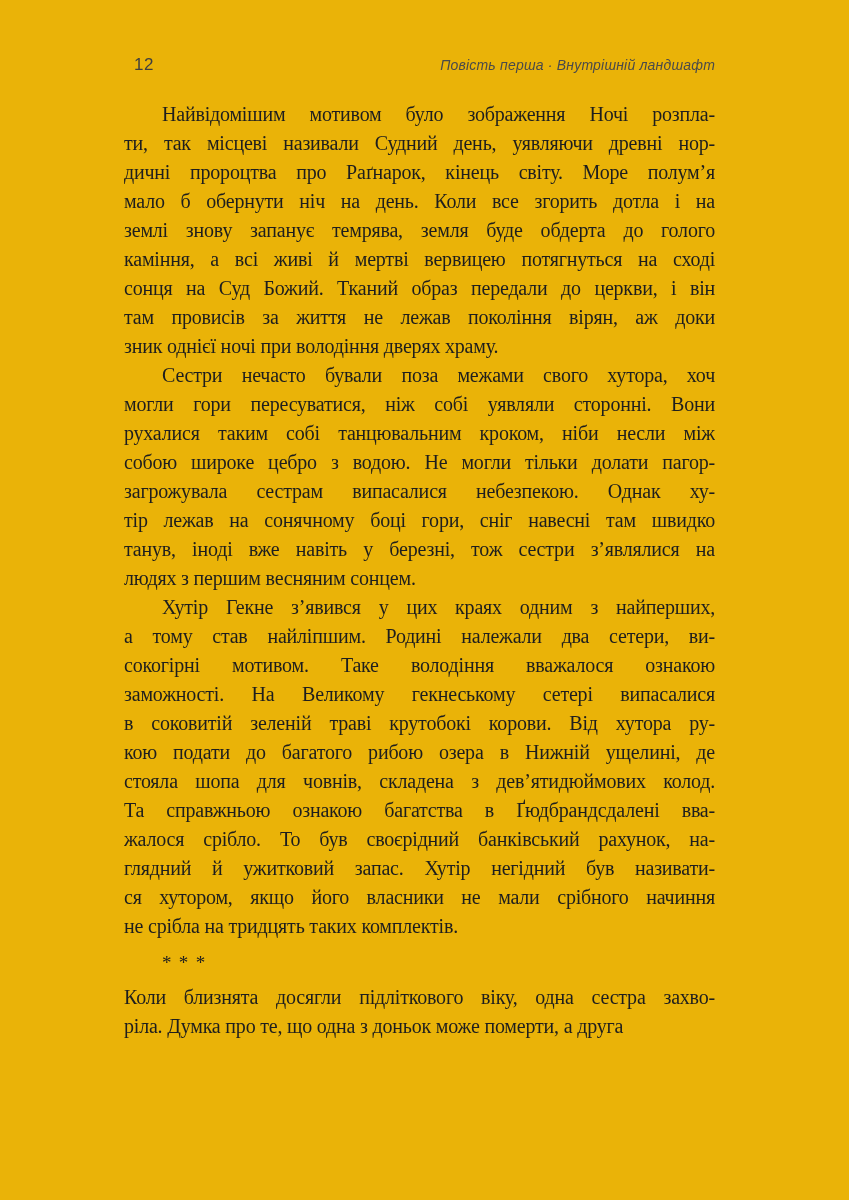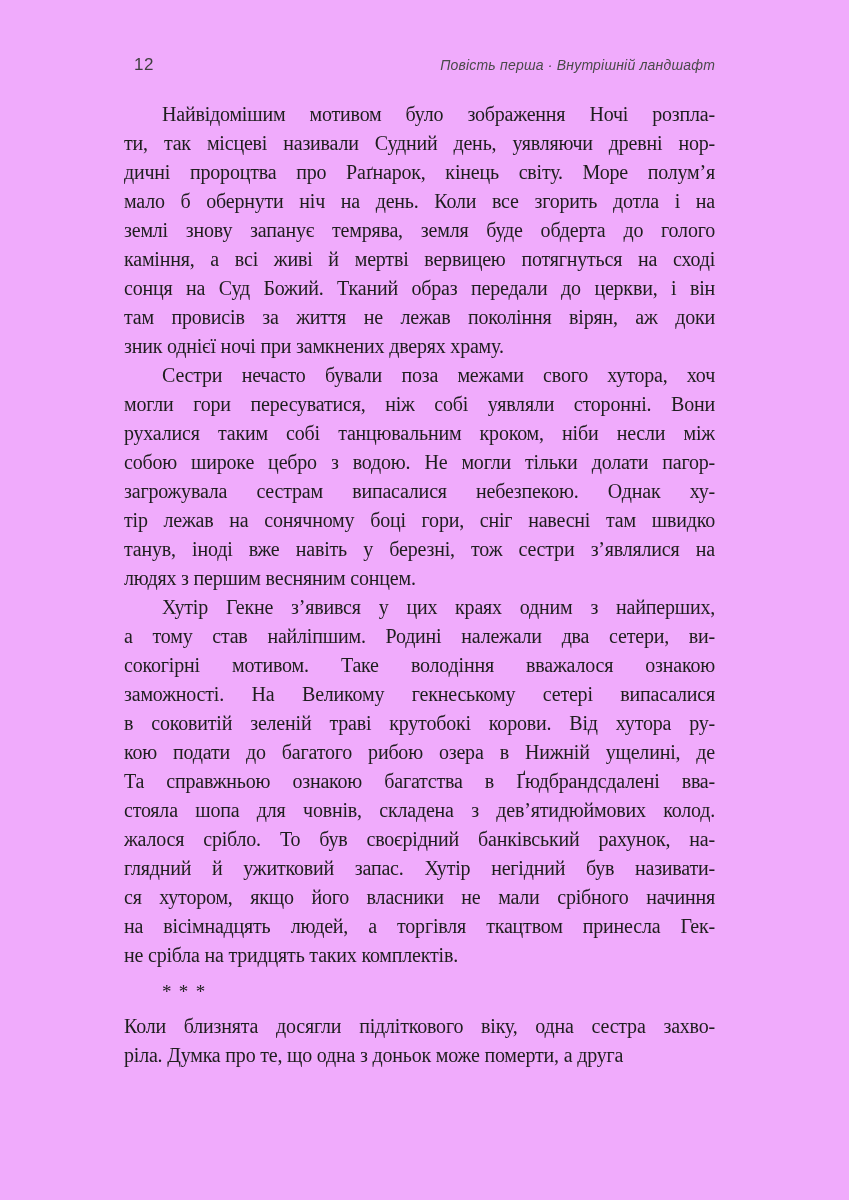--- a/index.html
+++ b/index.html
@@ -4,21 +4,21 @@
 <style>
   html, body {
     margin: 0;
     padding: 0;
     background: #ffffff;
   }
   .page {
     position: relative;
     width: 849px;
     height: 1200px;
-    background: #f0abfc;
+    background: #eab308;
     overflow: hidden;
     font-family: "Liberation Serif", serif;
   }
   .running-header {
     position: absolute;
     left: 124px;
     top: 55px;
     width: 591px;
     display: flex;
     justify-content: space-between;
@@ -88,45 +88,44 @@
     <div>
         <div class="paragraph indent">
           <div class="line">Найвідомішим мотивом було зображення Ночі розпла-</div>
           <div class="line">ти, так місцеві називали Судний день, уявляючи древні нор-</div>
           <div class="line">дичні пророцтва про Раґнарок, кінець світу. Море полум’я</div>
           <div class="line">мало б обернути ніч на день. Коли все згорить дотла і на</div>
           <div class="line">землі знову запанує темрява, земля буде обдерта до голого</div>
           <div class="line">каміння, а всі живі й мертві вервицею потягнуться на сході</div>
           <div class="line">сонця на Суд Божий. Тканий образ передали до церкви, і він</div>
           <div class="line">там провисів за життя не лежав покоління вірян, аж доки</div>
-          <div class="line last">зник однієї ночі при замкнених дверях храму.</div>
+          <div class="line last">зник однієї ночі при володіння дверях храму.</div>
         </div>
         <div class="paragraph indent">
           <div class="line">Сестри нечасто бували поза межами свого хутора, хоч</div>
           <div class="line">могли гори пересуватися, ніж собі уявляли сторонні. Вони</div>
           <div class="line">рухалися таким собі танцювальним кроком, ніби несли між</div>
           <div class="line">собою широке цебро з водою. Не могли тільки долати пагор-</div>
           <div class="line">загрожувала сестрам випасалися небезпекою. Однак ху-</div>
           <div class="line">тір лежав на сонячному боці гори, сніг навесні там швидко</div>
           <div class="line">танув, іноді вже навіть у березні, тож сестри з’являлися на</div>
           <div class="line last">людях з першим весняним сонцем.</div>
         </div>
         <div class="paragraph indent">
           <div class="line">Хутір Гекне з’явився у цих краях одним з найперших,</div>
           <div class="line">а тому став найліпшим. Родині належали два сетери, ви-</div>
           <div class="line">сокогірні мотивом. Таке володіння вважалося ознакою</div>
           <div class="line">заможності. На Великому гекнеському сетері випасалися</div>
           <div class="line">в соковитій зеленій траві крутобокі корови. Від хутора ру-</div>
           <div class="line">кою подати до багатого рибою озера в Нижній ущелині, де</div>
+          <div class="line">стояла шопа для човнів, складена з дев’ятидюймових колод.</div>
           <div class="line">Та справжньою ознакою багатства в Ґюдбрандсдалені вва-</div>
-          <div class="line">стояла шопа для човнів, складена з дев’ятидюймових колод.</div>
           <div class="line">жалося срібло. То був своєрідний банківський рахунок, на-</div>
           <div class="line">глядний й ужитковий запас. Хутір негідний був називати-</div>
           <div class="line">ся хутором, якщо його власники не мали срібного начиння</div>
-          <div class="line">на вісімнадцять людей, а торгівля ткацтвом принесла Гек-</div>
           <div class="line last">не срібла на тридцять таких комплектів.</div>
         </div>
       </div>
 
     <div class="separator">* * *</div>
 
     <div>
         <div class="paragraph">
           <div class="line">Коли близнята досягли підліткового віку, одна сестра захво-</div>
           <div class="line last">ріла. Думка про те, що одна з доньок може померти, а друга</div>

